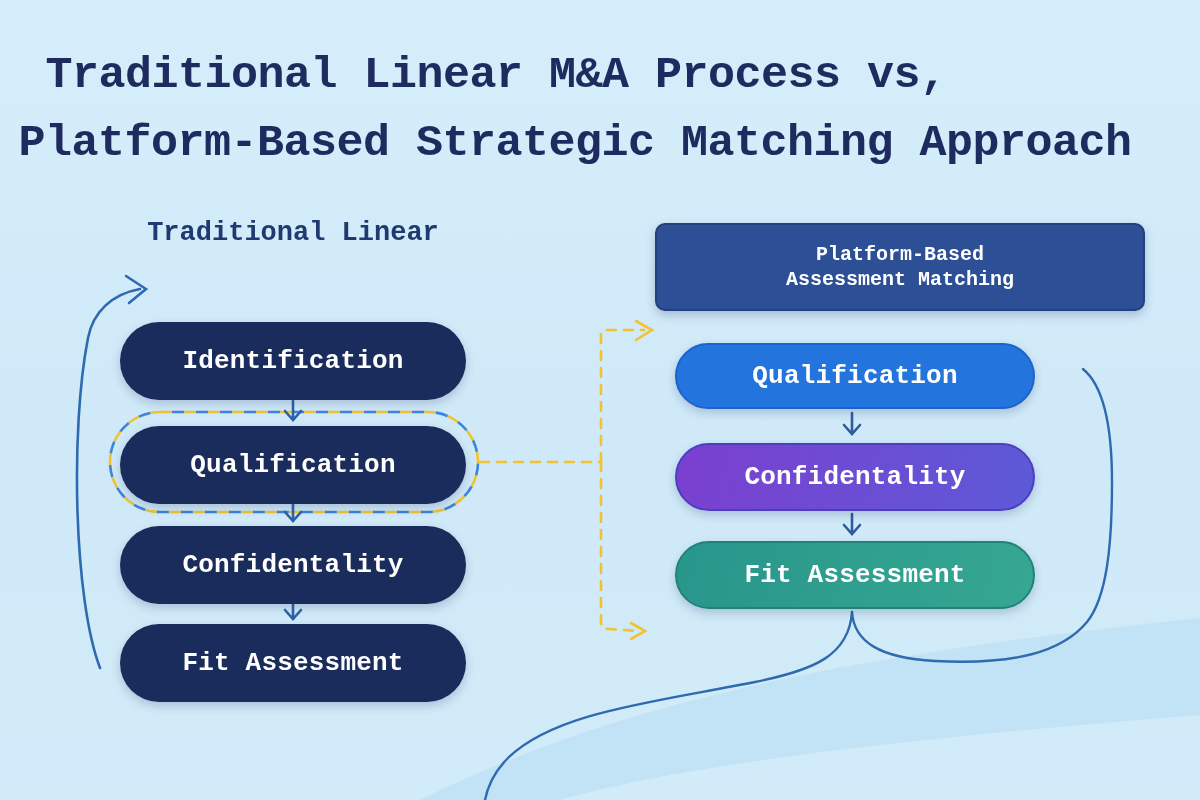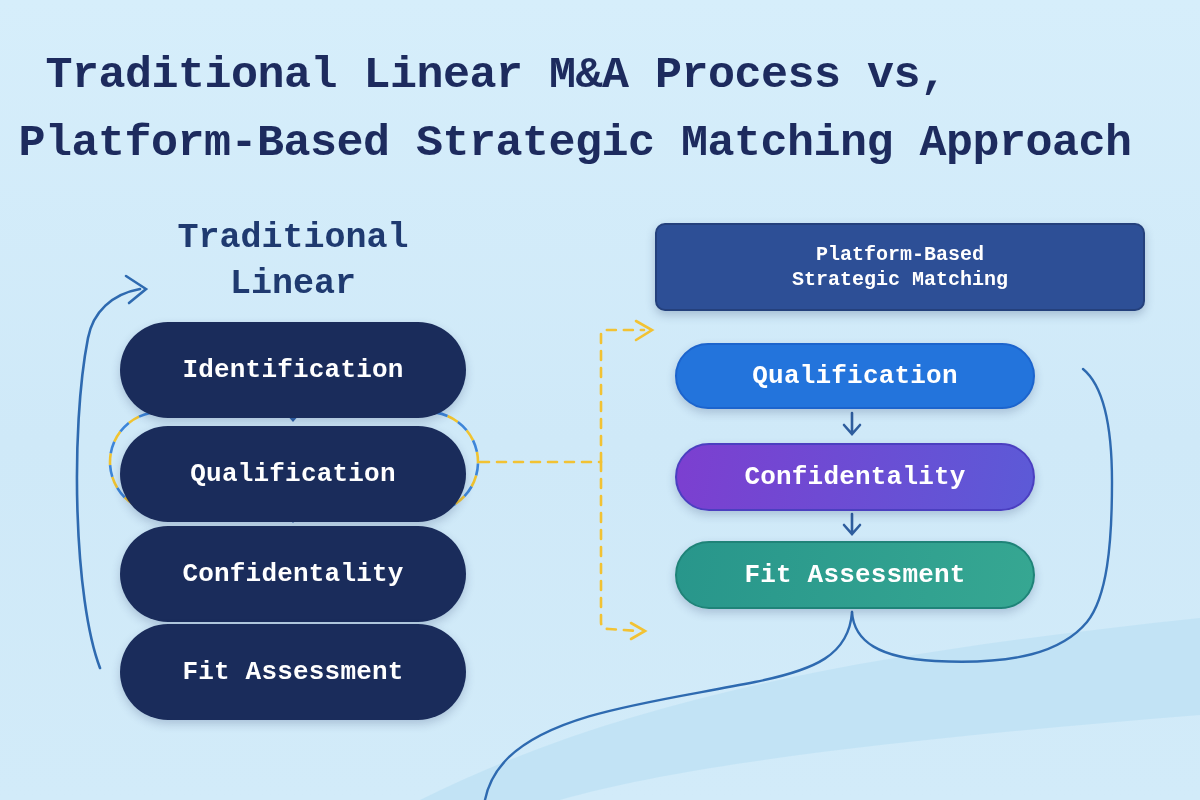--- a/index.html
+++ b/index.html
@@ -15,29 +15,29 @@
 
   .title-line{
     position:absolute;width:1200px;text-align:center;
     color:#1d2b5e;font-weight:800;font-size:45px;letter-spacing:-0.5px;
   }
   .title-line.l1{top:50px;left:-104px;}
   .title-line.l2{top:118px;left:-25px;}
 
   .col-header-text{
     position:absolute;left:120px;top:216px;width:346px;text-align:center;
-    color:#1f3a70;font-weight:700;font-size:35px;line-height:1.3;
+    color:#1f3a70;font-weight:700;font-size:27px;line-height:1.3;
   }
 
   .pill{
     position:absolute;border-radius:999px;display:flex;align-items:center;justify-content:center;
     color:#ffffff;font-weight:700;font-size:26px;letter-spacing:0.2px;
     box-shadow:0 4px 10px rgba(30,50,100,0.22);
   }
-  .pill.navy{left:120px;width:346px;height:96px;background:#1a2c5b;}
+  .pill.navy{left:120px;width:346px;height:78px;background:#1a2c5b;}
   .p-identification{top:322px;height:76px;}
   .p-qualification-left{top:426px;height:72px;}
   .p-confidentality-left{top:526px;height:73px;}
   .p-fit-left{top:624px;height:72px;}
 
   .right-header{
     position:absolute;left:655px;top:223px;width:490px;height:88px;
     background:#2d4f96;border-radius:10px;border:2px solid #24407c;box-sizing:border-box;
     display:flex;flex-direction:column;align-items:center;justify-content:center;
     color:#ffffff;font-weight:800;font-size:20px;line-height:1.25;
@@ -110,21 +110,21 @@
   </div>
   <div class="content pill navy p-confidentality-left">
     <span>Confidentality</span>
   </div>
   <div class="content pill navy p-fit-left">
     <span>Fit Assessment</span>
   </div>
 
   <div class="content right-header">
     <div>Platform-Based</div>
-    <div>Strategic Matching</div>
+    <div>Assessment Matching</div>
   </div>
 
   <div class="content pill right p-qualification-right">
     <span>Qualification</span>
   </div>
   <div class="content pill right p-confidentality-right">
     <span>Confidentality</span>
   </div>
   <div class="content pill right p-fit-right">
     <span>Fit Assessment</span>

